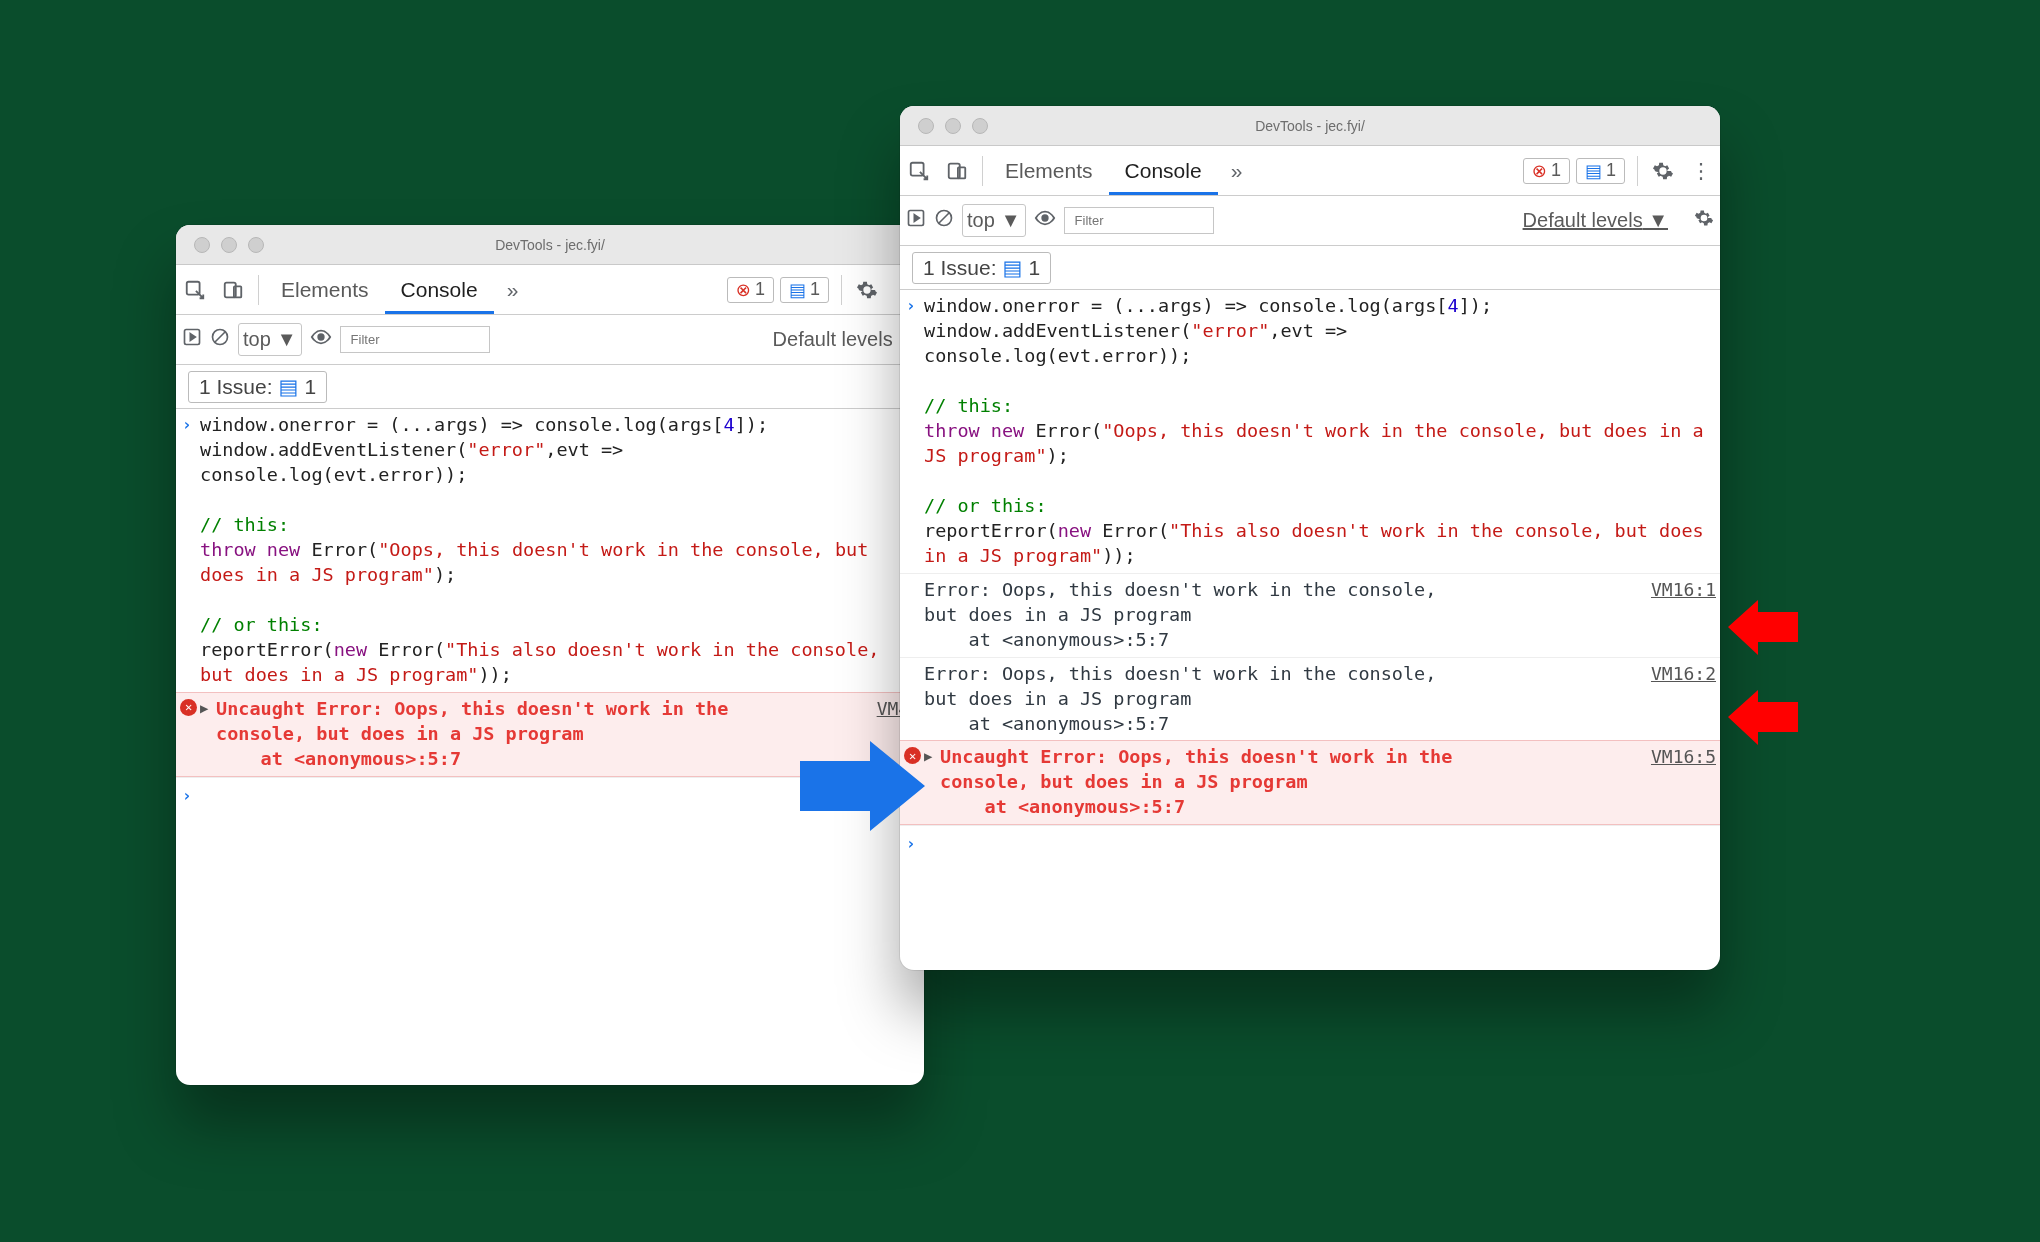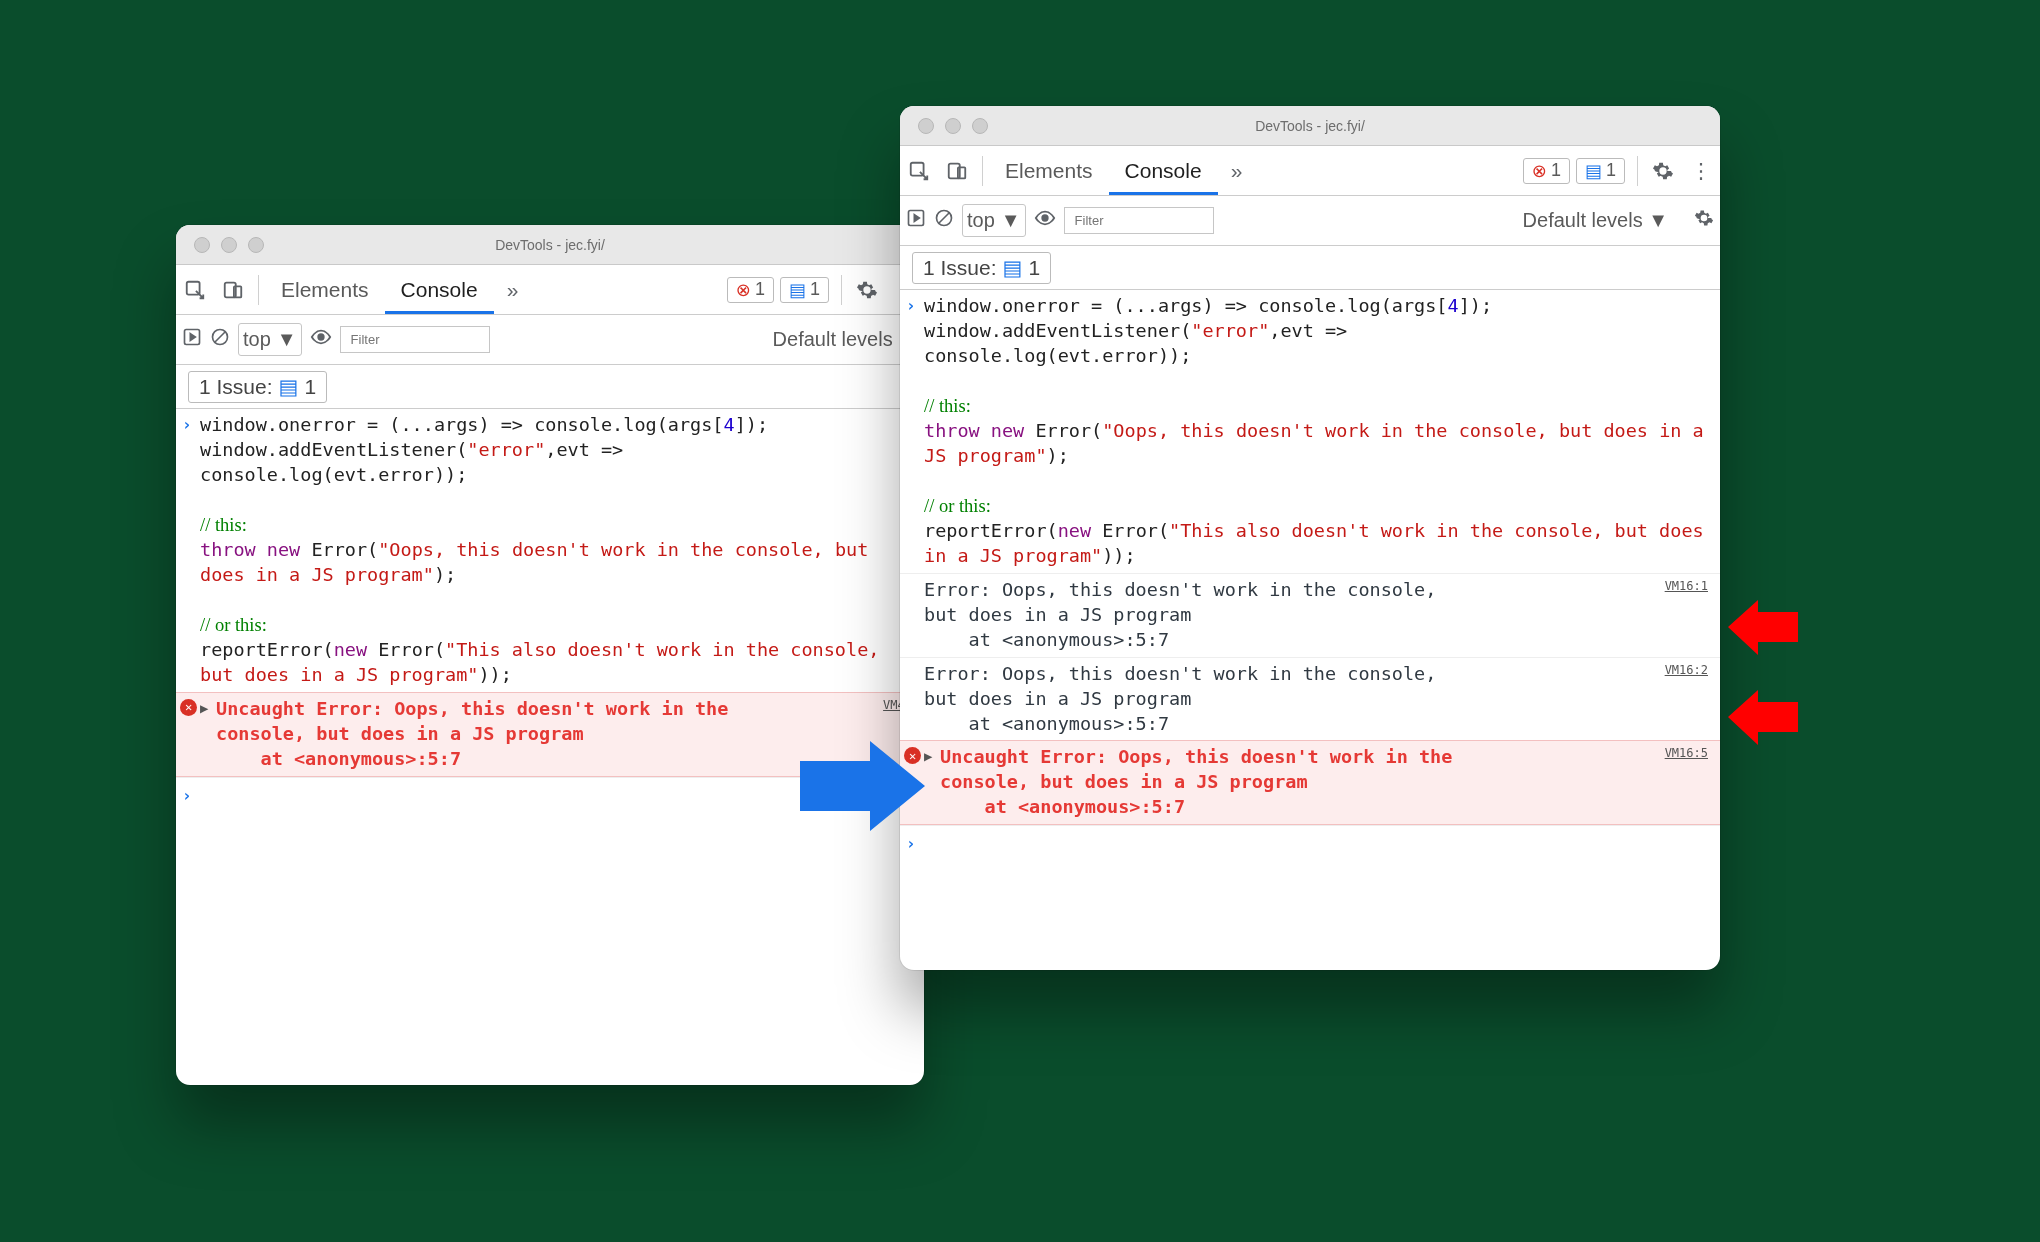--- a/index.html
+++ b/index.html
@@ -130,29 +130,29 @@
     width: 17px; height: 17px; border-radius: 50%;
     background: #d93025; color: #fff; font-size: 12px; font-weight: bold;
     display: inline-flex; align-items: center; justify-content: center;
   }
   .entry .disclose {
     position: absolute; left: 24px; top: 6px;
     color: #555; font-size: 14px;
   }
   .entry.err .content, .entry.warn .content { padding-left: 16px; font-weight: bold; }
   .src {
-    position: absolute; right: 12px; top: 4px;
-    color: #555; text-decoration: underline; font-size: 12px;
+    position: absolute; right: 4px; top: 4px;
+    color: #555; text-decoration: underline; font-size: 18px;
     cursor: pointer;
   }
   .code .kw-new { color: #881280; }
   .code .kw-throw { color: #881280; }
   .code .str { color: #c41a16; }
   .code .num { color: #1c00cf; }
-  .code .comment { color: #008000; font-family: Liberation Serif, serif; }
+  .code .comment { color: #008000; }
   .code .fn { color: #222; }
   .prompt-row {
     border-top: 1px solid #eee;
     padding: 6px 12px 6px 24px;
     position: relative;
   }
   .prompt-row .chev {
     position: absolute; left: 6px; top: 7px;
     color: #1a73e8; font-size: 16px; font-weight: bold;
   }
@@ -347,21 +347,21 @@
         <span>▼</span>
       </span>
     <span class="iconbtn eye">
       <svg width="22" height="22" viewBox="0 0 24 24" fill="none" stroke="#5f6368" stroke-width="2">
           <path d="M2 12s4-7 10-7 10 7 10 7-4 7-10 7S2 12 2 12z"></path>
           <circle cx="12" cy="12" r="3" fill="#5f6368"></circle>
         </svg>
     </span>
     <input class="filter" placeholder="Filter" style="">
     <div class="spacer"></div>
-    <span style="cursor:pointer;"><span>Default levels</span> ▼</span>
+    <span style="cursor:pointer;text-decoration:underline;"><span>Default levels</span> ▼</span>
     <span style="width:10px"></span>
     <span class="iconbtn gear">
       <svg width="20" height="20" viewBox="0 0 24 24" fill="#5f6368">
           <path d="M12 8a4 4 0 100 8 4 4 0 000-8zm9 4a7 7 0 01-.1 1.2l2 1.6-2 3.4-2.4-1a7 7 0 01-2 1.2l-.4 2.6h-4l-.4-2.6a7 7 0 01-2-1.2l-2.4 1-2-3.4 2-1.6A7 7 0 013 12a7 7 0 01.1-1.2l-2-1.6 2-3.4 2.4 1a7 7 0 012-1.2L7.9 3h4l.4 2.6a7 7 0 012 1.2l2.4-1 2 3.4-2 1.6c.1.4.1.8.1 1.2z"></path>
         </svg>
     </span>
   </div>
 
   <div class="issuebar">
     <span class="chip">

